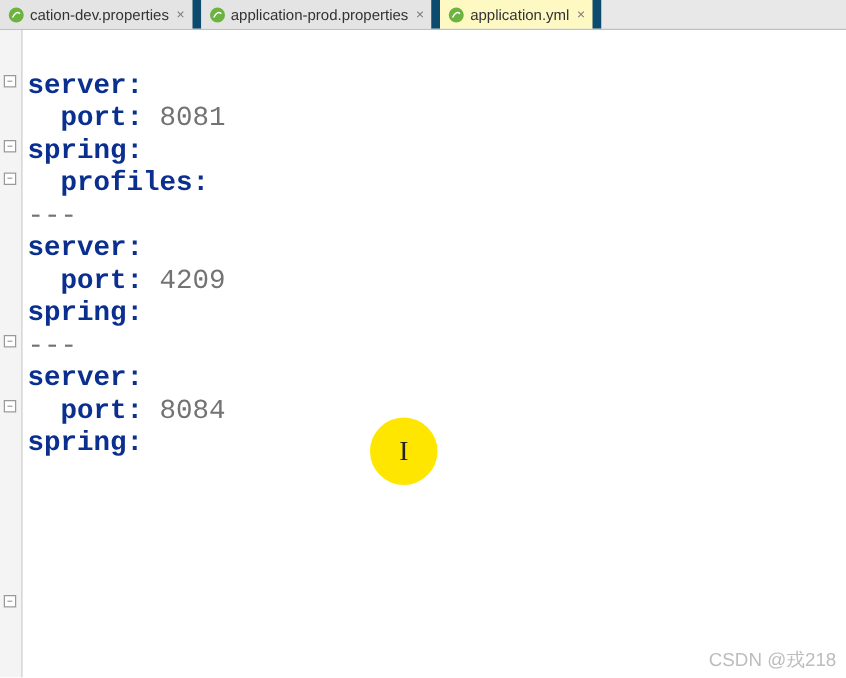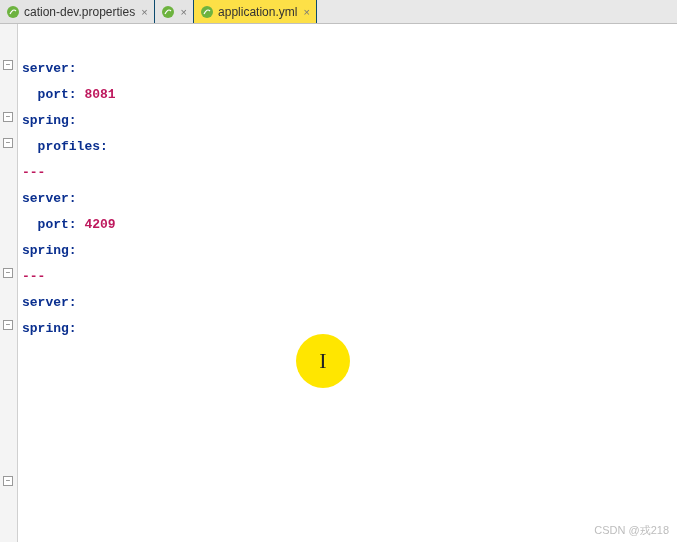--- a/index.html
+++ b/index.html
@@ -17,29 +17,29 @@
     background: #e8e8e8;
     border-bottom: 1px solid #c0c0c0;
     align-items: stretch;
     overflow: hidden;
   }
   .tab {
     display: flex;
     align-items: center;
     padding: 0 6px;
     background: #e4e4e4;
-    border-right: 1px solid #0c4a6e;
+    border-right: 7px solid #0c4a6e;
     font-family: Arial, sans-serif;
     font-size: 12px;
     color: #333;
     gap: 4px;
     white-space: nowrap;
   }
   .tab.active {
-    background: #fde047;
+    background: #fef9c3;
   }
   .tab-icon {
     width: 14px;
     height: 14px;
     display: inline-block;
   }
   .tab-close {
     font-size: 11px;
     color: #777;
     margin-left: 2px;
@@ -63,49 +63,49 @@
     border: 1px solid #999;
     background: #fff;
     font-size: 9px;
     line-height: 8px;
     text-align: center;
     color: #666;
   }
   .editor {
     flex: 1;
     padding: 32px 4px 0 4px;
-    font-size: 13px;
+    font-size: 22px;
     line-height: 26px;
     font-weight: bold;
     position: relative;
   }
   .line { white-space: pre; }
   .k { color: #0a2f8f; }  
-  .v { color: #be185d; font-weight: bold; } 
+  .v { color: #737373; font-weight: normal; } 
   .cursor-highlight {
     position: absolute;
     width: 54px;
     height: 54px;
     border-radius: 50%;
     background: #ffe600;
     left: 296px;
     top: 334px;
     display: flex;
     align-items: center;
     justify-content: center;
     font-family: serif;
     font-size: 22px;
     color: #222;
   }
   .watermark {
     position: absolute;
     right: 8px;
     bottom: 4px;
     font-family: Arial, sans-serif;
-    font-size: 11px;
+    font-size: 15px;
     color: #bdbdbd;
   }
 </style>
 </head>
 <body>
 
 <div class="tabs">
   <div class="tab">
     <span class="tab-icon">
       <svg viewBox="0 0 14 14">
@@ -116,20 +116,21 @@
     <span>cation-dev.properties</span>
     <span class="tab-close">×</span>
   </div>
   <div class="tab">
     <span class="tab-icon">
       <svg viewBox="0 0 14 14">
           <circle cx="7" cy="7" r="6" fill="#6DB33F"></circle>
           <path d="M4 9 Q7 3 10 6" stroke="#fff" stroke-width="1.2" fill="none"></path>
         </svg>
     </span>
+    <span>application-prod.properties</span>
     <span class="tab-close">×</span>
   </div>
   <div class="tab active">
     <span class="tab-icon">
       <svg viewBox="0 0 14 14">
           <circle cx="7" cy="7" r="6" fill="#6DB33F"></circle>
           <path d="M4 9 Q7 3 10 6" stroke="#fff" stroke-width="1.2" fill="none"></path>
         </svg>
     </span>
     <span>application.yml</span>
@@ -155,20 +156,21 @@
     <div class="line"></div>
     <div class="line"><span class="v">---</span></div>
     <div class="line"><span class="k">server:</span></div>
     <div class="line"><span class="k">  port: </span><span class="v">4209</span></div>
     <div class="line"><span class="k">spring:</span></div>
     <div class="line"></div>
     <div class="line"></div>
     <div class="line"><span class="v">---</span></div>
     <div class="line"></div>
     <div class="line"><span class="k">server:</span></div>
+    <div class="line"><span class="k">  port: </span><span class="v">8084</span></div>
     <div class="line"><span class="k">spring:</span></div>
   </div>
 </div>
 
 <div class="cursor-highlight">
   <span>I</span>
 </div>
 
 <div class="watermark">CSDN @戎218</div>
 

